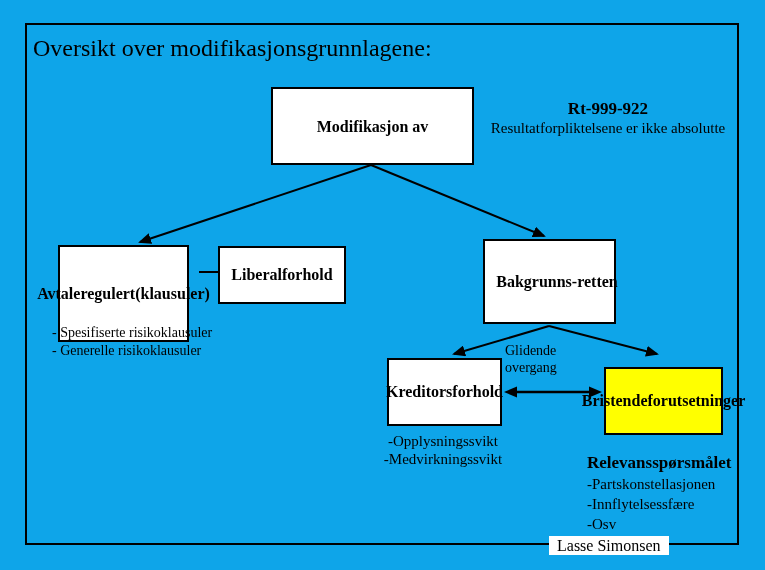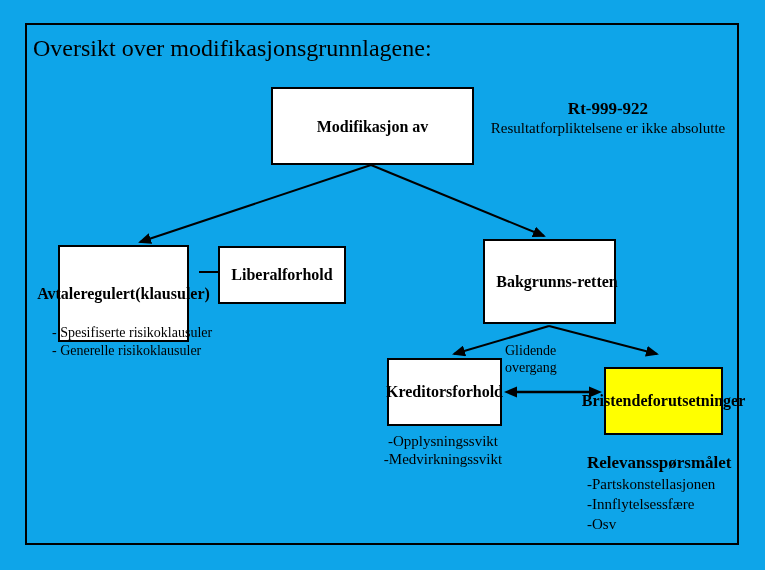--- a/index.html
+++ b/index.html
@@ -126,14 +126,15 @@
     <div>-Medvirkningssvikt</div>
   </div>
 
   <div class="relevans">
     <div class="rel-heading">Relevansspørsmålet</div>
     <div class="rel-item">-Partskonstellasjonen</div>
     <div class="rel-item">-Innflytelsessfære</div>
     <div class="rel-item">-Osv</div>
   </div>
 
+  <div class="footer-label">Lasse Simonsen</div>
 
 </div>
 
 </body></html>

